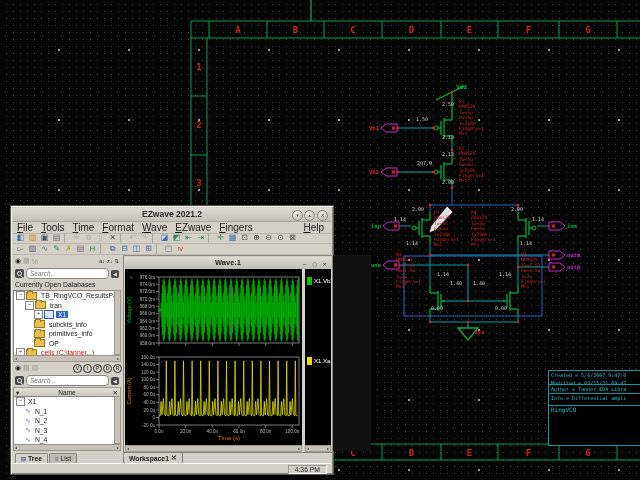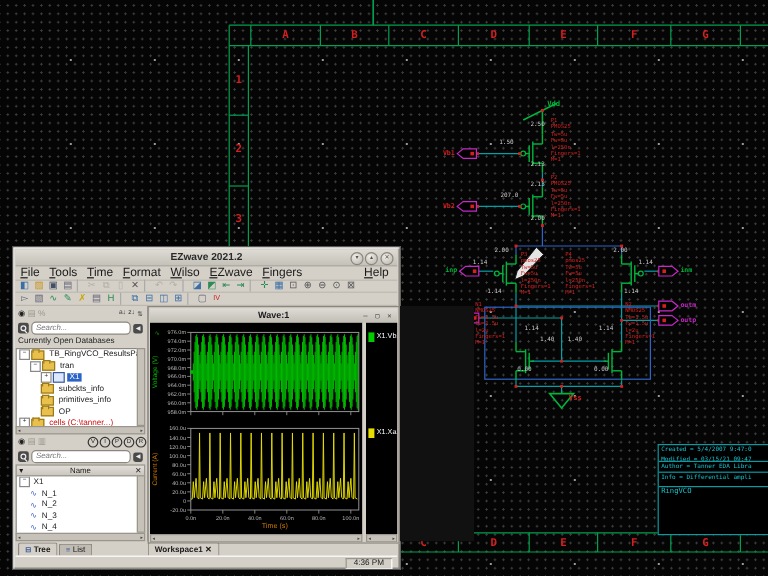--- a/index.html
+++ b/index.html
@@ -56,21 +56,21 @@
   .tlabel.sel{background:#2b63c6;color:#fff;}
   .tlabel.err{color:#cc1111;}
   .vscroll{position:absolute;width:7px;background:#c6c2ba;border:1px solid #9a968e;box-sizing:border-box;}
   .hscroll{position:absolute;height:7px;background:#c6c2ba;border:1px solid #9a968e;box-sizing:border-box;font:4px/5px "Liberation Sans",sans-serif;color:#444;display:flex;justify-content:space-between;align-items:center;padding:0 1px;}
   .colhdr{height:9px;background:linear-gradient(#e2dfd8,#c8c4bc);border:1px solid #9a968e;font-size:6.5px;text-align:center;line-height:9px;position:relative;}
   .tabsrow{position:absolute;display:flex;align-items:flex-end;height:12px;}
   .tab{border:1px solid #8a877f;border-bottom:none;background:#c0bcb4;padding:1px 5px;font-size:6.8px;margin-right:1px;border-radius:2px 2px 0 0;display:flex;align-items:center;gap:2px;}
   .tab.active{background:#d4d0c8;font-weight:bold;}
   .tabic{color:#3a5a9a;font-size:6px;}
   
-  #wave-area{left:112px;top:49px;width:248px;height:196px;background:#111;padding-left:24px;}
+  #wave-area{left:112px;top:49px;width:248px;height:196px;background:#111;}
   #wave-child{left:0;top:0;width:208px;height:196px;border:1px solid #8a877f;background:#d4d0c8;}
   #wave-title{left:1px;top:1px;width:206px;height:12px;background:linear-gradient(#dedbd4,#c0bdb5);text-align:center;font:bold 7.5px "Liberation Sans",sans-serif;line-height:12px;}
   .wbtn{position:absolute;top:2px;width:9px;height:9px;font:6px/9px "DejaVu Sans Mono",monospace;text-align:center;color:#333;}
   #plots{left:1px;top:13px;width:177px;height:176px;background:#000;}
   #legend{left:181px;top:13px;width:26px;height:176px;background:#000;overflow:hidden;}
   #wave-divider{left:178px;top:13px;width:3px;height:176px;background:#d4d0c8;}
   .legend-entry{position:absolute;display:flex;align-items:center;gap:2px;left:2px;}
   .legend-entry .sw{width:5px;height:8px;flex:none;}
   .legend-entry .lt{color:#fff;font-size:6px;white-space:nowrap;}
   #statusbar{left:2px;top:257px;width:318px;height:9px;border-top:1px solid #fff;font-size:6.8px;}
@@ -338,21 +338,21 @@
   </div>
 
   <div id="ezwave" class="abs">
     <div id="titlebar" class="abs">
       <span>EZwave 2021.2</span>
       <span class="winbtn" style="right:28px;">▾</span>
       <span class="winbtn" style="right:16px;">▴</span>
       <span class="winbtn" style="right:3px;">✕</span>
     </div>
     <div id="menubar" class="abs">
-      <span id="menu-items"><span class="mi">File</span><span class="mi">Tools</span><span class="mi">Time</span><span class="mi">Format</span><span class="mi">Wilso</span><span class="mi">EZwave</span><span class="mi">Fingers</span></span>
+      <span id="menu-items"><span class="mi">File</span><span class="mi">Tools</span><span class="mi">Time</span><span class="mi">Format</span><span class="mi">Wave</span><span class="mi">EZwave</span><span class="mi">Fingers</span></span>
       <span id="menu-help" class="mi">Help</span>
     </div>
     <div id="tb1" class="abs tbrow" style="top:27px;">
         <span class="ticon" style="color: rgb(58, 110, 165);">◧</span>
         <span class="ticon" style="color: rgb(200, 149, 31);">▨</span>
         <span class="ticon" style="color: rgb(68, 78, 102);">▣</span>
         <span class="ticon" style="color: rgb(102, 102, 119);">▤</span>
         <span class="tsep"></span>
         <span class="ticon dis" style="color: rgb(136, 136, 136);">✂</span>
         <span class="ticon dis" style="color: rgb(136, 136, 136);">⧉</span>

